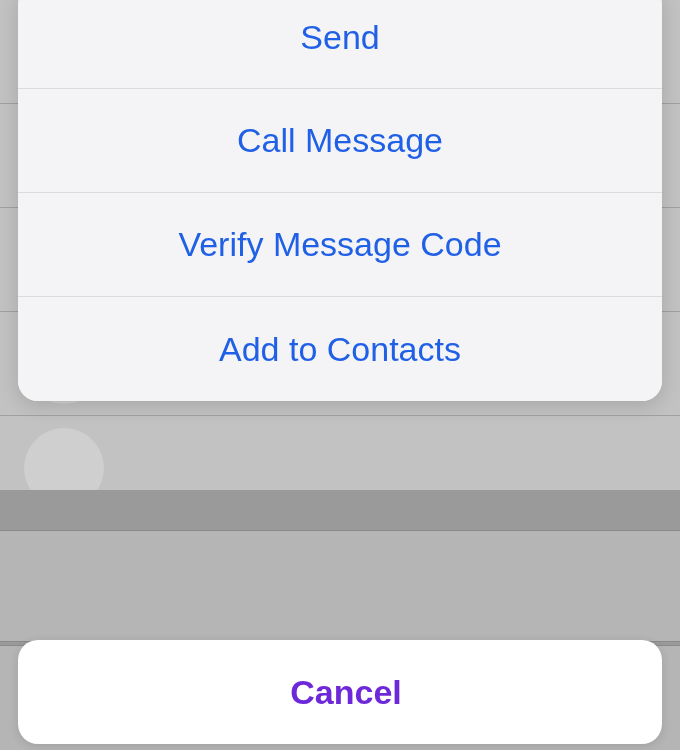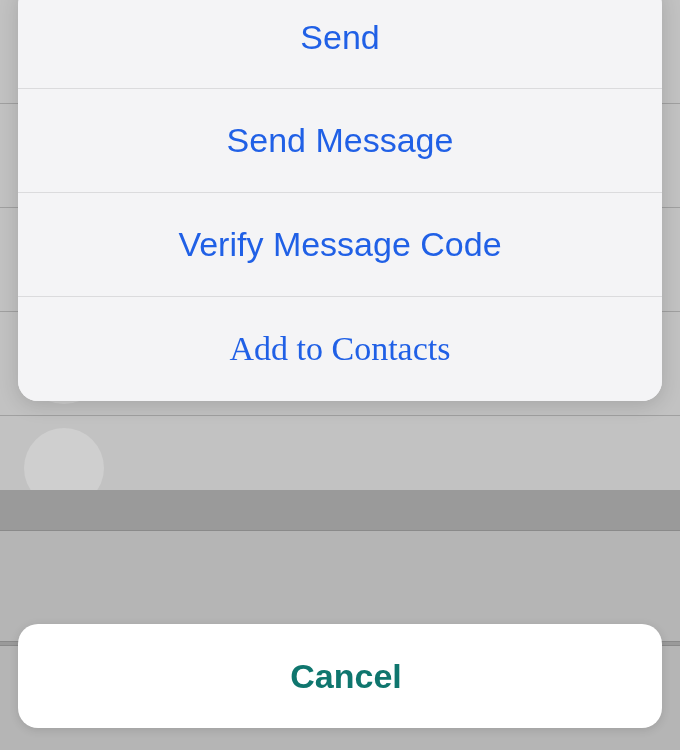--- a/index.html
+++ b/index.html
@@ -86,36 +86,35 @@
       cursor: pointer;
       background: rgba(244, 244, 246, 0.96);
     }
     
     .sheet-item:first-child {
       border-top: 1px solid rgba(0,0,0,0.10);
     }
     
     .sheet-item:last-child {
       border-bottom: none;
-      font-family: Liberation Serif, serif;
     }
     
     
     .cancel-panel {
       position: absolute;
       left: 18px;
       right: 18px;
-      top: 624px;
+      top: 640px;
       height: 104px;
       background: #ffffff;
       border-radius: 20px;
       display: flex;
       align-items: center;
       justify-content: center;
-      color: #0f766e;
+      color: #6d28d9;
       font-size: 34px;
       font-weight: 600;
       cursor: pointer;
       box-shadow: 0 2px 10px rgba(0,0,0,0.12);
       padding-left: 12px;
     }
   </style>
 </head>
 <body>
 
@@ -139,21 +138,21 @@
     <div class="bg-row-light" style="top:40px"></div>
     <div class="bg-row-light" style="top:155px"></div>
   </div>
 </div>
 
 <div class="sheet">
   <div class="sheet-item">
     <span>Send</span>
   </div>
   <div class="sheet-item">
-    <span>Send Message</span>
+    <span>Call Message</span>
   </div>
   <div class="sheet-item">
     <span>Verify Message Code</span>
   </div>
   <div class="sheet-item">
     <span>Add to Contacts</span>
   </div>
 </div>
 
 <div class="cancel-panel">

